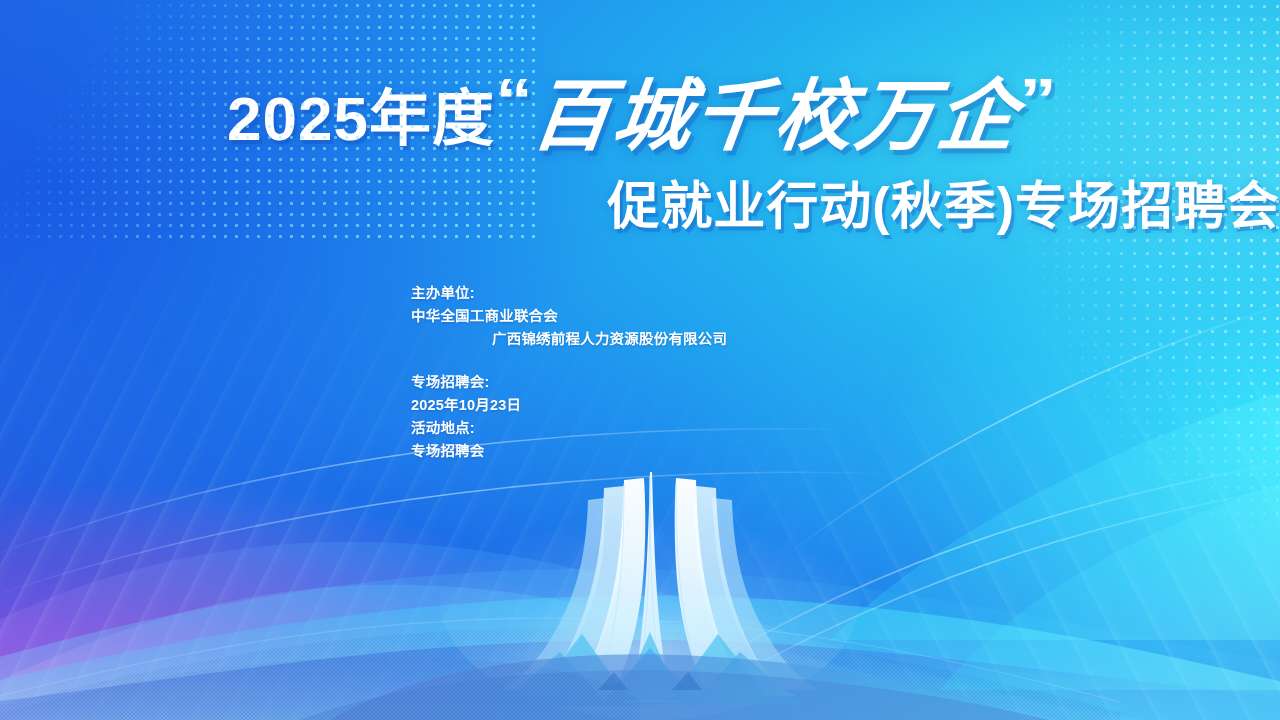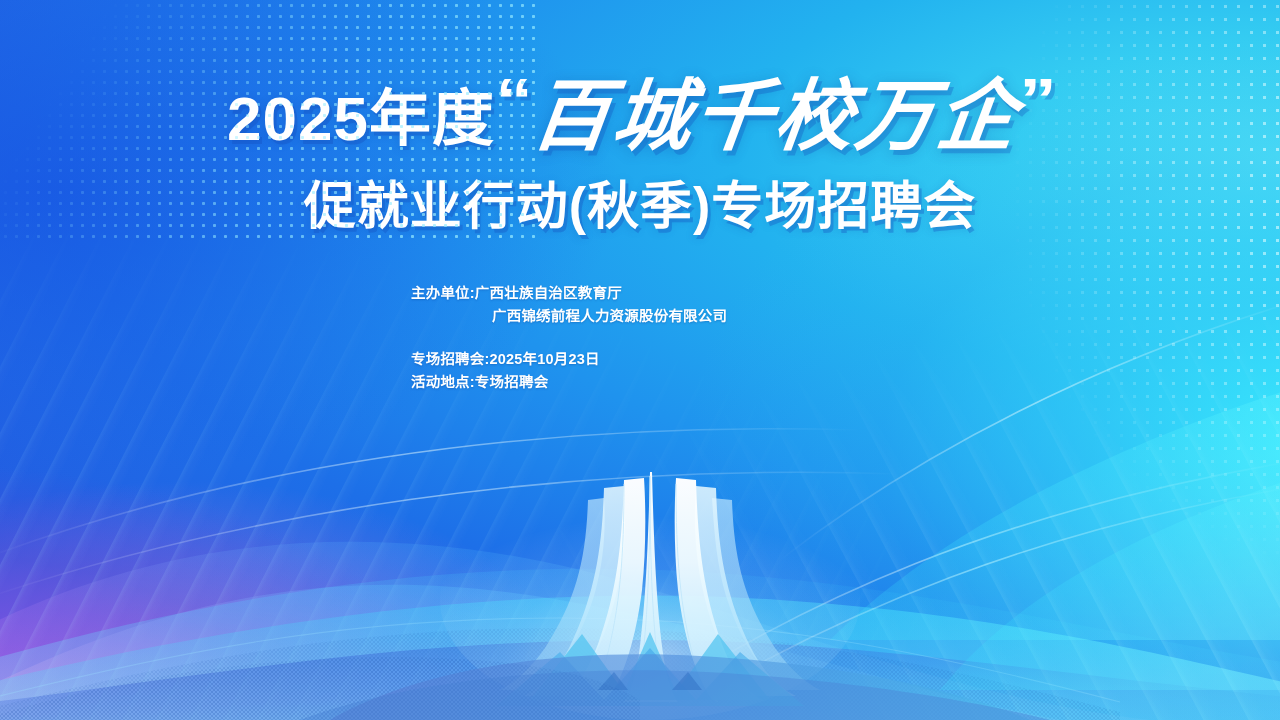--- a/index.html
+++ b/index.html
@@ -109,36 +109,36 @@
     font-size:78px;font-weight:700;color:#fff;line-height:1;
     font-family:"DejaVu Serif","Liberation Serif",serif;
     font-style:italic;
     letter-spacing:3px;
     transform:skewX(-7deg) translateY(3px);
     text-shadow:4px 5px 0 rgba(20,80,190,.3), 0 3px 14px rgba(10,55,150,.3);
   }
 
   .subtitle{
     position:absolute;left:0;right:0;top:176px;
-    text-align:center;
+    text-align:right;
     font-size:52px;font-weight:700;color:#fff;letter-spacing:1px;
     line-height:1.16;
     text-shadow:3px 4px 0 rgba(20,80,190,.33), 0 2px 10px rgba(12,60,160,.22);
   }
 
   .info{
     position:absolute;left:411px;top:282px;
     color:#ffffff;
     font-size:14.5px;
     line-height:23px;
     font-weight:700;
     text-shadow:0 1px 2px rgba(10,60,150,.35);
     letter-spacing:.2px;
   }
-  .info .row{display:flex;}
+  .info .row{display:flex;flex-direction:column;}
   .info .lbl{flex:0 0 auto;white-space:nowrap;}
   .info .val{white-space:nowrap;}
   .info .cont{padding-left:81px;}
   .info .gap{height:20px;}
 
   
   .building{position:absolute;left:0;top:0;width:1280px;height:720px;}
 </style>
 </head>
 <body>
@@ -298,21 +298,21 @@
       <span class="t-quote">“</span>
       <span class="t-brush">百城千校万企</span>
       <span class="t-quote close">”</span>
     </div>
 
     <div class="subtitle">促就业行动(秋季)专场招聘会</div>
 
     <div class="info">
       <div class="row">
         <span class="lbl">主办单位:</span>
-        <span class="val">广西壮族自治区教育厅</span>
+        <span class="val">中华全国工商业联合会</span>
       </div>
 
 
       <div class="cont">广西锦绣前程人力资源股份有限公司</div>
 
       <div class="gap"></div>
 
       <div class="row">
         <span class="lbl">专场招聘会:</span>
         <span class="val">2025年10月23日</span>

